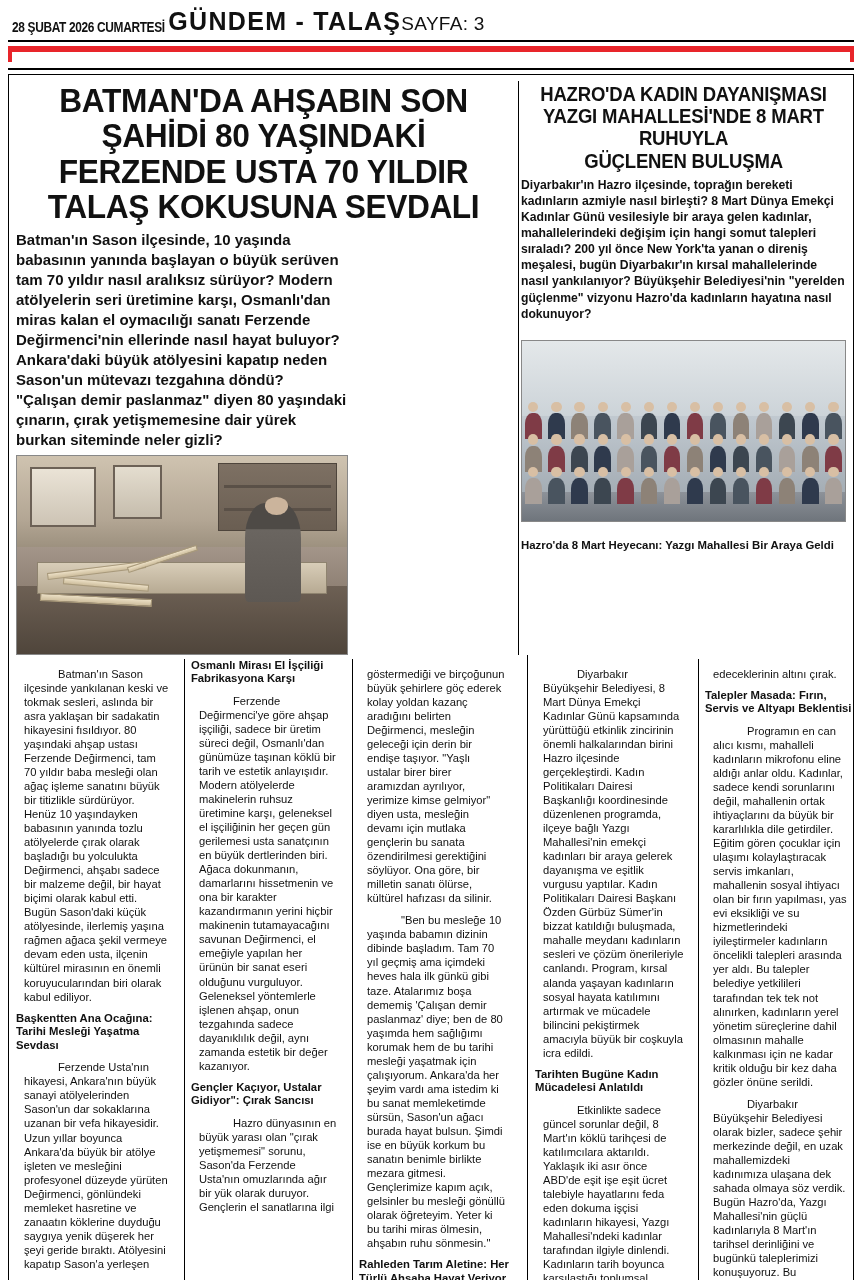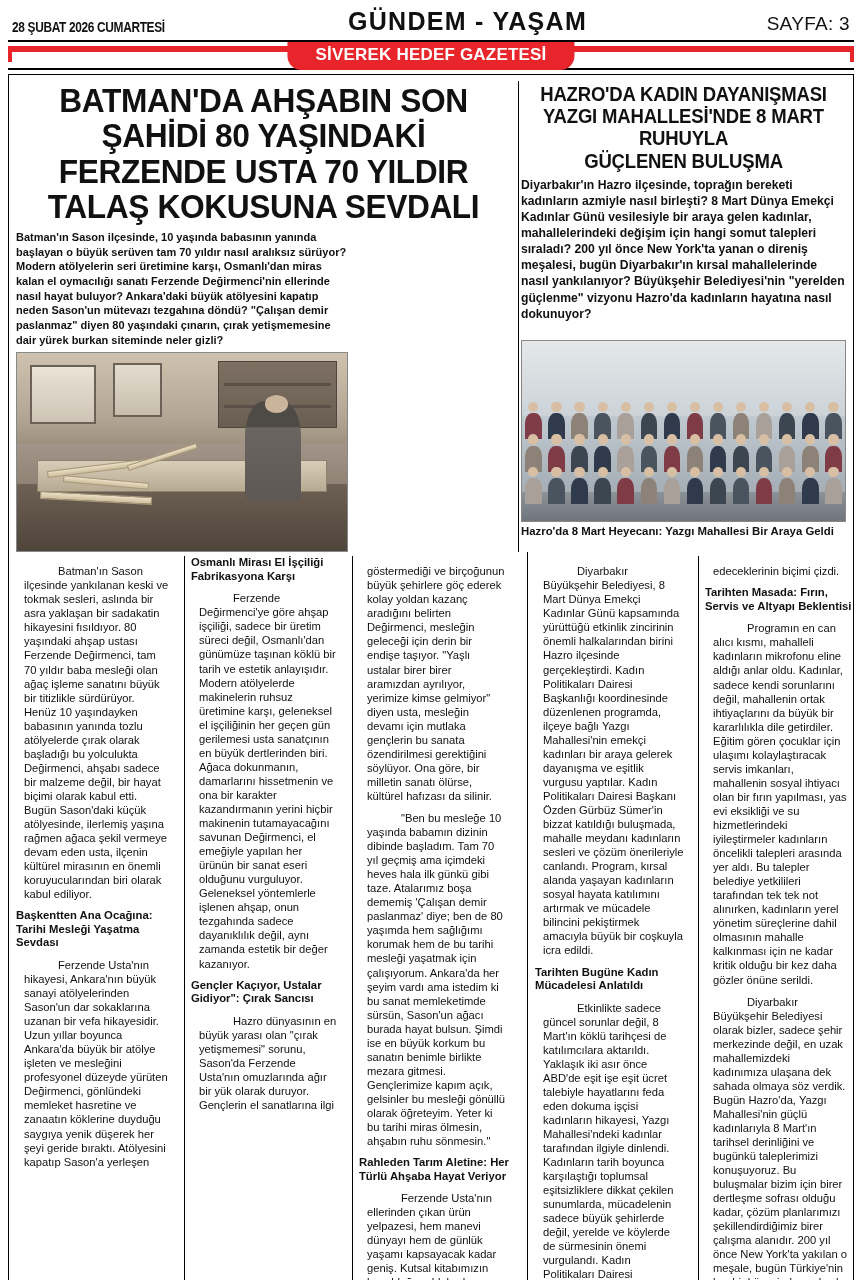--- a/index.html
+++ b/index.html
@@ -14,21 +14,21 @@
     overflow: hidden;
   }
   .page {
     width: 862px; height: 1280px;
     position: relative;
     padding: 5px 8px 4px 8px;
   }
 
   
   .masthead {
-    display: flex; align-items: flex-end; justify-content: space-between;
+    display: flex; align-items: flex-end; 
     padding: 2px 4px 3px 4px;
   }
   .mast-date {
     font-family: "Liberation Sans Narrow", "Liberation Sans", sans-serif;
     font-weight: bold;
     font-size: 14.5px;
     letter-spacing: -0.4px;
     transform: scaleX(0.82);
     transform-origin: left bottom;
     white-space: nowrap;
@@ -113,21 +113,21 @@
     line-height: 1.07;
     text-align: center;
     margin: 2px 0 6px 0;
     letter-spacing: -0.4px;
     transform: scaleX(0.96);
     transform-origin: center;
   }
   h1.head-main .l2 { display: block; }
 
   .lede {
-    font-size: 11px;
+    font-size: 15px;
     line-height: 1.33;
     font-weight: bold;
     text-align: left;
     margin-bottom: 5px;
   }
 
   h2.head-sub {
     font-family: "Liberation Sans Narrow", "Liberation Sans", sans-serif;
     font-weight: bold;
     font-size: 19.5px;
@@ -240,21 +240,21 @@
   .gp-p.c3 b { background:#8d8277; }
   .gp-p.c4 b { background:#49545f; }
   .gp-p.c5 b { background:#a9a09a; }
   .gp-p.c6 b { background:#3c4650; }
 
   
   .cap {
     font-size: 11.4px;
     font-weight: bold;
     line-height: 1.2;
-    margin-top: 3px;
+    margin-top: 17px;
   }
 
   
   .cols { display: flex; margin-top: 4px; }
   .col {
     font-size: 11.2px;
     line-height: 1.255;
     text-align: left;
     hyphens: auto;
   }
@@ -271,29 +271,28 @@
   .right-cols .col { width: 164px; padding-right: 6px; }
   .right-cols .col + .col { padding-left: 6px; }
 </style>
 </head>
 <body>
 
 <div class="page">
 
   <div class="masthead">
     <div class="mast-date">28 ŞUBAT 2026 CUMARTESİ</div>
-    <div class="mast-center">GÜNDEM - YAŞAM</div>
+    <div class="mast-center">GÜNDEM - TALAŞ</div>
     <div class="mast-page">SAYFA: 3</div>
   </div>
 
   <div class="banner-wrap">
     <div class="banner-bar">
       <div class="banner-inner-line"></div>
     </div>
-    <div class="banner-tab">SİVEREK HEDEF GAZETESİ</div>
   </div>
 
   <div class="frame">
 
     <div class="top-row">
 
       <div class="left-block">
         <h1 class="head-main">
           <span class="l1">BATMAN'DA AHŞABIN SON ŞAHİDİ 80 YAŞINDAKİ</span>
           <span class="l2">FERZENDE USTA 70 YILDIR TALAŞ KOKUSUNA SEVDALI</span>
@@ -540,22 +539,22 @@
       <div class="right-block" style="border-left:1.5px solid #000;padding-left:7px;">
         <div class="cols right-cols">
           <div class="col">
             <p>Diyarbakır Büyükşehir Belediyesi, 8 Mart Dünya Emekçi Kadınlar Günü kapsamında yürüttüğü etkinlik zincirinin önemli halkalarından birini Hazro ilçesinde gerçekleştirdi. Kadın Politikaları Dairesi Başkanlığı koordinesinde düzenlenen programda, ilçeye bağlı Yazgı Mahallesi'nin emekçi kadınları bir araya gelerek dayanışma ve eşitlik vurgusu yaptılar. Kadın Politikaları Dairesi Başkanı Özden Gürbüz Sümer'in bizzat katıldığı buluşmada, mahalle meydanı kadınların sesleri ve çözüm önerileriyle canlandı. Program, kırsal alanda yaşayan kadınların sosyal hayata katılımını artırmak ve mücadele bilincini pekiştirmek amacıyla büyük bir coşkuyla icra edildi.</p>
             <h4>Tarihten Bugüne Kadın Mücadelesi Anlatıldı</h4>
             <p>Etkinlikte sadece güncel sorunlar değil, 8 Mart'ın köklü tarihçesi de katılımcılara aktarıldı. Yaklaşık iki asır önce ABD'de eşit işe eşit ücret talebiyle hayatlarını feda eden dokuma işçisi kadınların hikayesi, Yazgı Mahallesi'ndeki kadınlar tarafından ilgiyle dinlendi. Kadınların tarih boyunca karşılaştığı toplumsal eşitsizliklere dikkat çekilen sunumlarda, mücadelenin sadece büyük şehirlerde değil, yerelde ve köylerde de sürmesinin önemi vurgulandı. Kadın Politikaları Dairesi personeli, yürüttükleri projeler hakkında teknik bilgiler vererek kadınların yasal hakları ve belediye destekleri konusunda farkındalık oluşturdu.</p>
             <h4>Kırsal Mahallelerde Düzenli Kadın Buluşmaları</h4>
 
           </div>
           <div class="col sep-v">
-            <p class="noind">edeceklerinin biçimi çizdi.</p>
-            <h4>Tarihten Masada: Fırın, Servis ve Altyapı Beklentisi</h4>
+            <p class="noind">edeceklerinin altını çırak.</p>
+            <h4>Talepler Masada: Fırın, Servis ve Altyapı Beklentisi</h4>
             <p>Programın en can alıcı kısmı, mahalleli kadınların mikrofonu eline aldığı anlar oldu. Kadınlar, sadece kendi sorunlarını değil, mahallenin ortak ihtiyaçlarını da büyük bir kararlılıkla dile getirdiler. Eğitim gören çocuklar için ulaşımı kolaylaştıracak servis imkanları, mahallenin sosyal ihtiyacı olan bir fırın yapılması, yas evi eksikliği ve su hizmetlerindeki iyileştirmeler kadınların öncelikli talepleri arasında yer aldı. Bu talepler belediye yetkilileri tarafından tek tek not alınırken, kadınların yerel yönetim süreçlerine dahil olmasının mahalle kalkınması için ne kadar kritik olduğu bir kez daha gözler önüne serildi.</p>
             <p>Diyarbakır Büyükşehir Belediyesi olarak bizler, sadece şehir merkezinde değil, en uzak mahallemizdeki kadınımıza ulaşana dek sahada olmaya söz verdik. Bugün Hazro'da, Yazgı Mahallesi'nin güçlü kadınlarıyla 8 Mart'ın tarihsel derinliğini ve bugünkü taleplerimizi konuşuyoruz. Bu buluşmalar bizim için birer dertleşme sofrası olduğu kadar, çözüm planlarımızı şekillendirdiğimiz birer çalışma alanıdır. 200 yıl önce New York'ta yakılan o meşale, bugün Türkiye'nin her bir köşesinde coşkuyla kutlanıyorsa, bu kadınların bitmek bilmeyen azmi sayesindedir. Biz yerelden güçlenen, birbiriyle dayanışma içinde olan kadın mücadelesinin yanındayız ve her mahallede bu sesi büyütmeye kararlıyız.</p>
 
           </div>
         </div>
       </div>
     </div>
 
   </div>
 </div>

